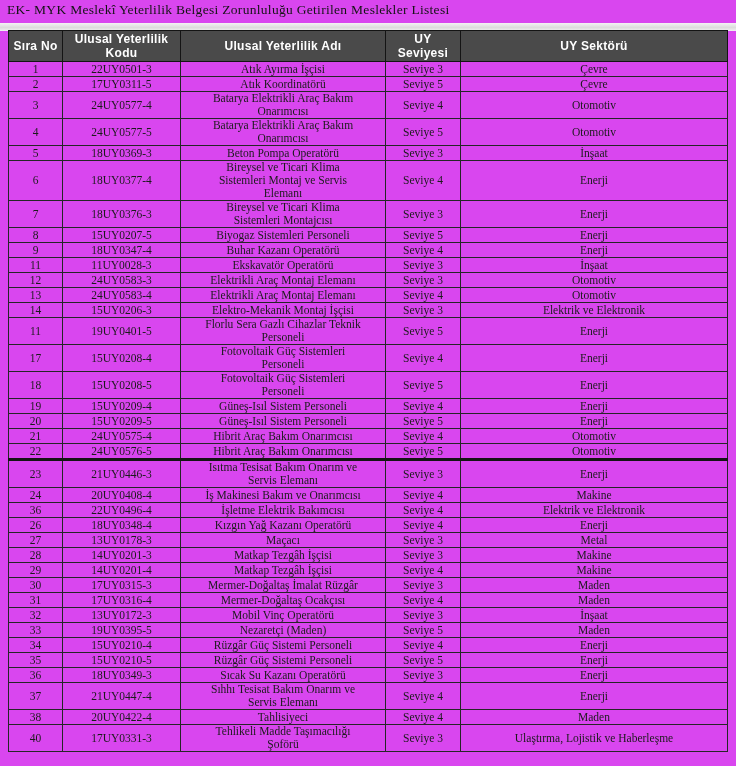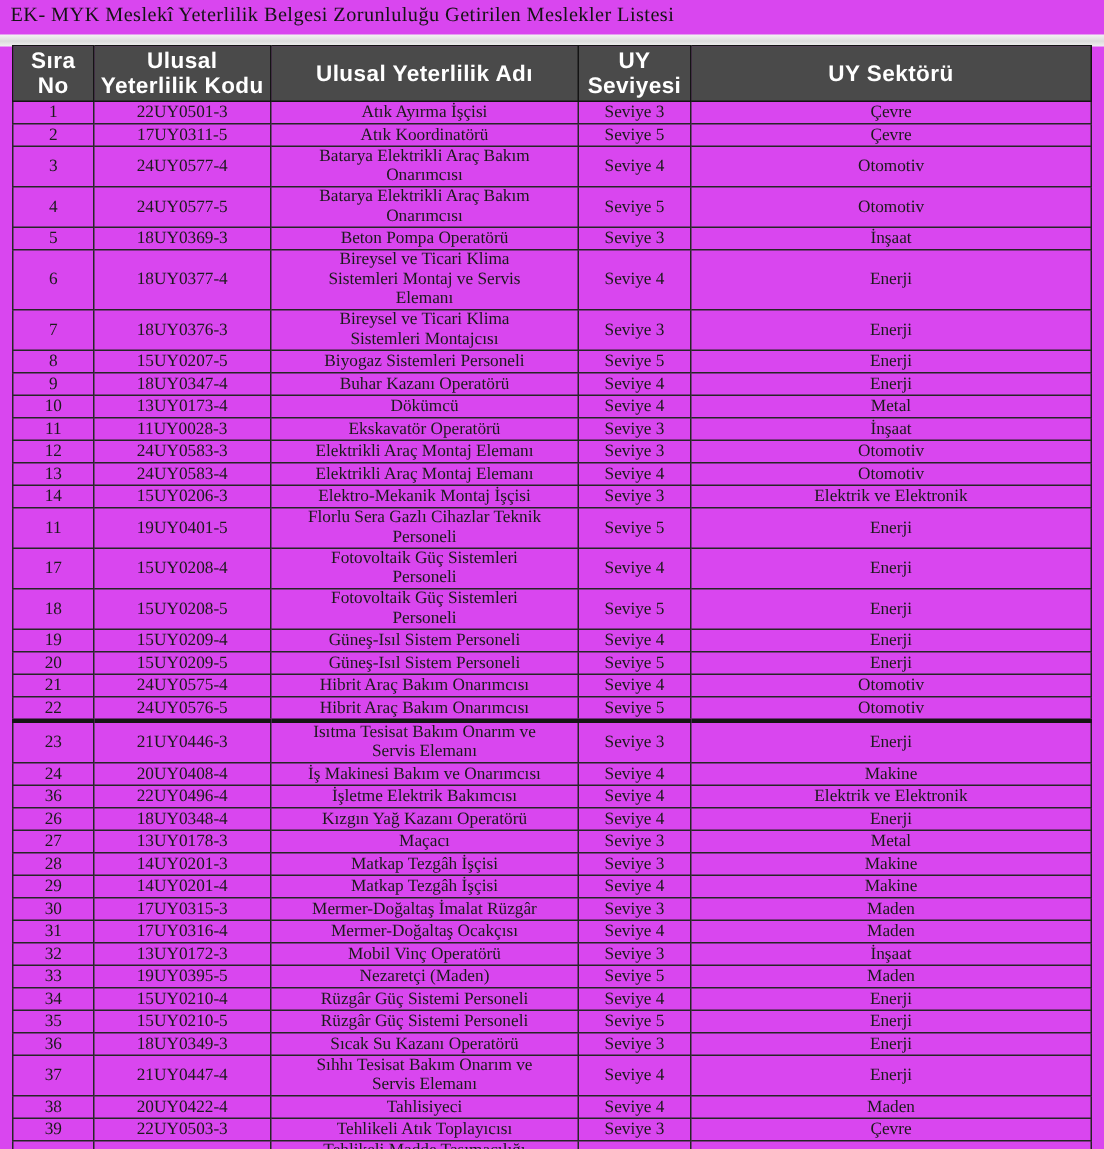--- a/index.html
+++ b/index.html
@@ -38,21 +38,21 @@
     left: 8px;
     width: 719px;
     border-collapse: collapse;
     table-layout: fixed;
   }
   table.qual-table th {
     background: #4a4a4a;
     color: #ffffff;
     font-family: "Liberation Sans", sans-serif;
     font-weight: bold;
-    font-size: 15px;
+    font-size: 12px;
     letter-spacing: 0.3px;
     height: 16px;
     padding: 1px 2px;
     border: 1px solid #141414;
     text-align: center;
     vertical-align: middle;
   }
   table.qual-table td {
     border: 1px solid #262626;
     font-size: 11.5px;
@@ -156,27 +156,20 @@
           <td>Enerji</td>
         </tr>
         <tr>
           <td>9</td>
           <td>18UY0347-4</td>
           <td class="name-cell">Buhar Kazanı Operatörü</td>
           <td>Seviye 4</td>
           <td>Enerji</td>
         </tr>
         <tr>
-          <td>10</td>
-          <td>13UY0173-4</td>
-          <td class="name-cell">Dökümcü</td>
-          <td>Seviye 4</td>
-          <td>Metal</td>
-        </tr>
-        <tr>
           <td>11</td>
           <td>11UY0028-3</td>
           <td class="name-cell">Ekskavatör Operatörü</td>
           <td>Seviye 3</td>
           <td>İnşaat</td>
         </tr>
         <tr>
           <td>12</td>
           <td>24UY0583-3</td>
           <td class="name-cell">Elektrikli Araç Montaj Elemanı</td>
@@ -350,27 +343,20 @@
           <td class="name-cell">Sıhhı Tesisat Bakım Onarım ve Servis Elemanı</td>
           <td>Seviye 4</td>
           <td>Enerji</td>
         </tr>
         <tr>
           <td>38</td>
           <td>20UY0422-4</td>
           <td class="name-cell">Tahlisiyeci</td>
           <td>Seviye 4</td>
           <td>Maden</td>
-        </tr>
-        <tr>
-          <td>39</td>
-          <td>22UY0503-3</td>
-          <td class="name-cell">Tehlikeli Atık Toplayıcısı</td>
-          <td>Seviye 3</td>
-          <td>Çevre</td>
         </tr>
         <tr>
           <td>40</td>
           <td>17UY0331-3</td>
           <td class="name-cell">Tehlikeli Madde Taşımacılığı Şoförü</td>
           <td>Seviye 3</td>
           <td>Ulaştırma, Lojistik ve Haberleşme</td>
         </tr>
       </tbody>
   </table>

